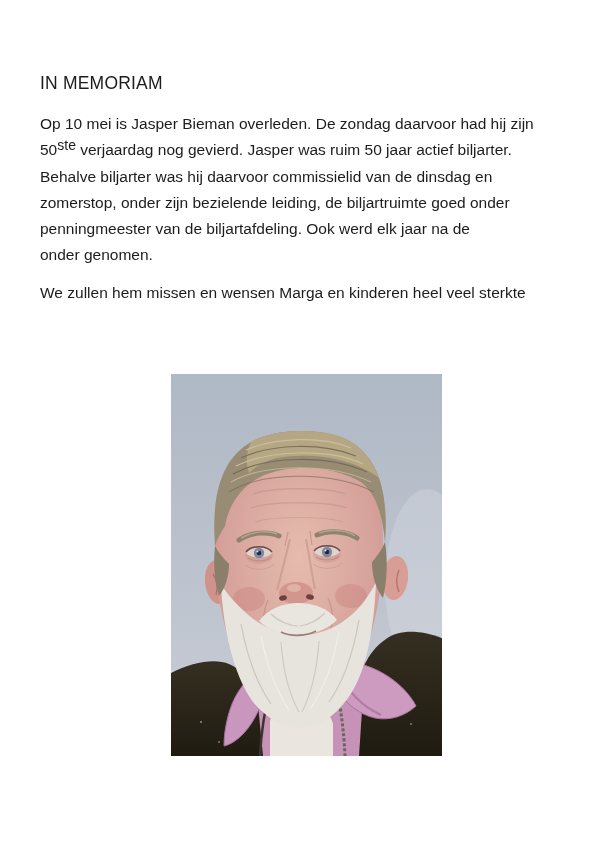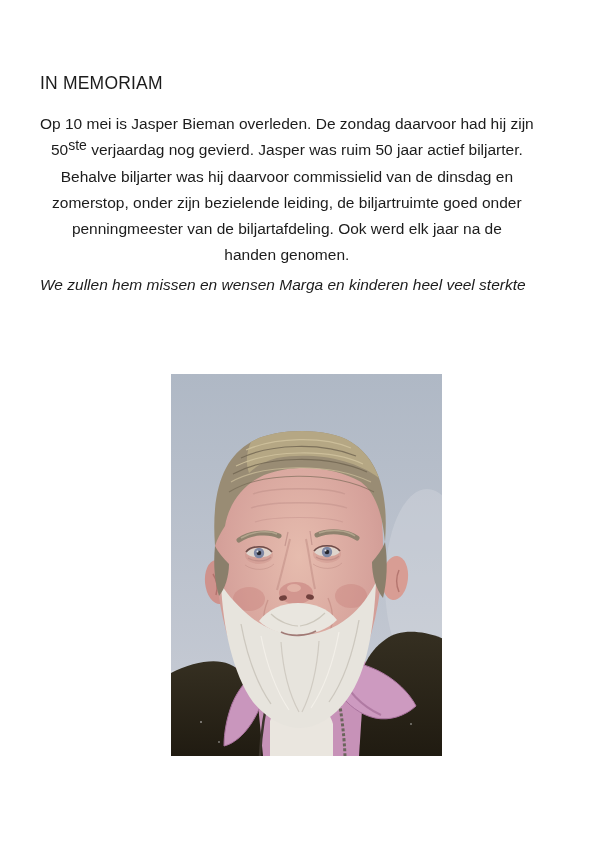--- a/index.html
+++ b/index.html
@@ -21,24 +21,23 @@
     font-weight: 400;
     letter-spacing: 0.2px;
     white-space: nowrap;
   }
   .para {
     position: absolute;
     left: 40px;
     font-size: 15.5px;
     line-height: 26.3px;
     white-space: nowrap;
-    text-align: center;
   }
   .para-1 { top: 111px; }
-  .para-2 { top: 272px; font-style: italic; }
+  .para-2 { top: 280px; }
   .sup {
     font-size: 14px;
     position: relative;
     top: -5px;
   }
   .photo-frame {
     position: absolute;
     left: 171px;
     top: 374px;
     width: 271px;
@@ -52,21 +51,21 @@
 <div class="page">
 
   <h1 class="heading">IN MEMORIAM</h1>
 
   <div class="para para-1">
     <div>Op 10 mei is Jasper Bieman overleden. De zondag daarvoor had hij zijn</div>
     <div><span>50</span><span class="sup">ste</span><span> verjaardag nog gevierd. Jasper was ruim 50 jaar actief biljarter.</span></div>
     <div>Behalve biljarter was hij daarvoor commissielid van de dinsdag en</div>
     <div>zomerstop, onder zijn bezielende leiding, de biljartruimte goed onder</div>
     <div>penningmeester van de biljartafdeling. Ook werd elk jaar na de</div>
-    <div>handen genomen.</div>
+    <div>onder genomen.</div>
   </div>
 
   <div class="para para-2">
     <div>We zullen hem missen en wensen Marga en kinderen heel veel sterkte</div>
   </div>
 
   <div class="photo-frame">
     <svg viewBox="0 0 271 382" width="271" height="382" xmlns="http://www.w3.org/2000/svg">
       <defs>
         <linearGradient id="bgGrad" x1="0" y1="0" x2="0" y2="1">

